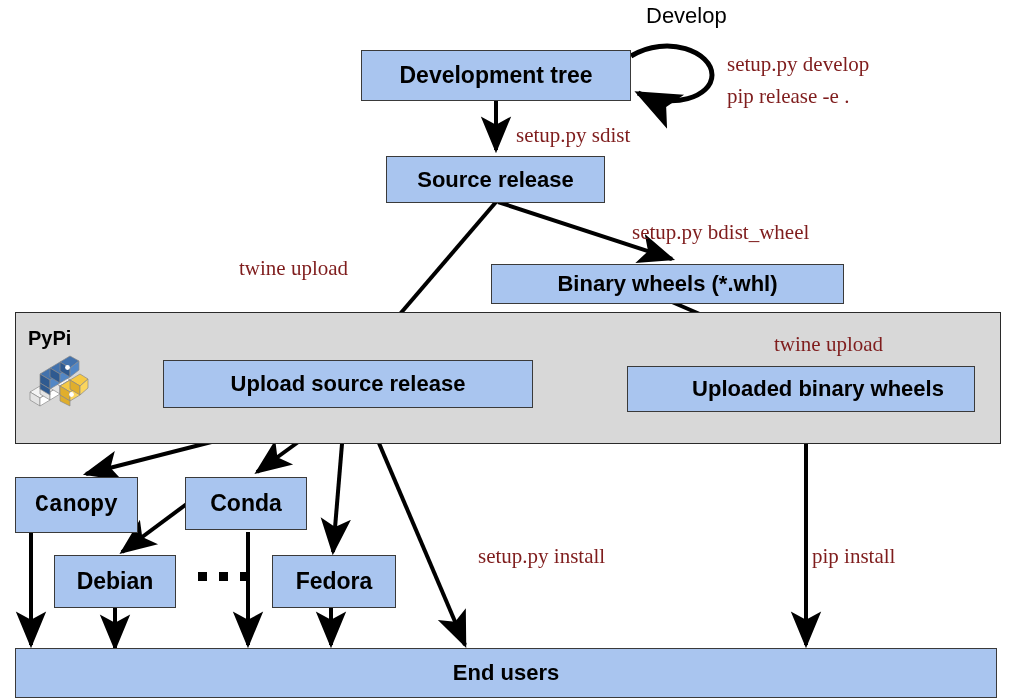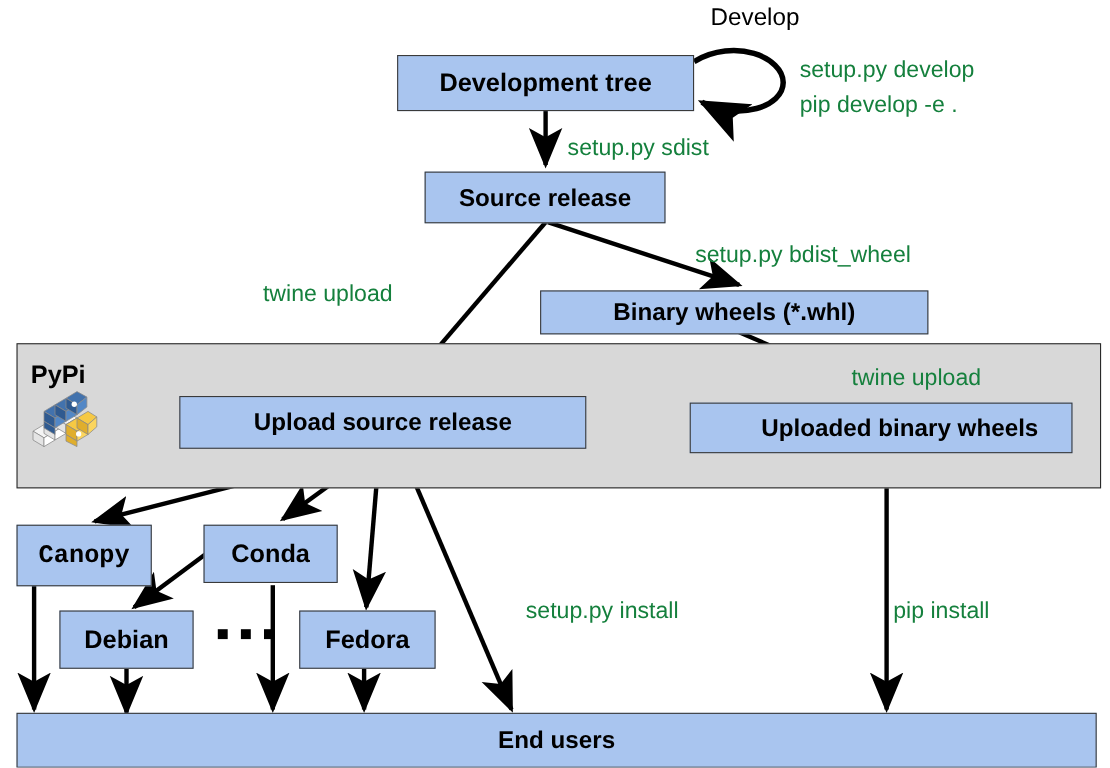--- a/index.html
+++ b/index.html
@@ -49,22 +49,22 @@
   }
   .region-label {
     position: absolute;
     font-family: "Liberation Sans", sans-serif;
     font-weight: bold;
     color: #000000;
     z-index: 2;
   }
   .edge-label {
     position: absolute;
-    font-family: Liberation Sans, sans-serif;
-    color: #15803d;
+    font-family: Liberation Serif, serif;
+    color: #7f1d1d;
     white-space: pre;
     z-index: 4;
   }
   .plain-label {
     position: absolute;
     font-family: "Liberation Sans", sans-serif;
     color: #000000;
     white-space: nowrap;
     z-index: 4;
   }
@@ -86,21 +86,21 @@
     z-index: 2;
   }
 </style>
 </head>
 <body>
 
 <div id="diagram">
 
   <div class="region" style="left:15px; top:312px; width:986px; height:132px;"></div>
 
-  <div class="region-label" style="left:28px; top:327px; font-size:23px;">PyPi</div>
+  <div class="region-label" style="left:28px; top:327px; font-size:20px;">PyPi</div>
 
   <svg id="pypi-logo" width="64" height="56" viewBox="0 0 64 56" style="left:26px; top:354px;">
     <g stroke="#8a8a8a" stroke-width="0.7" stroke-linejoin="round">
 
       <g fill="#f4f4f4">
         <path d="M4,38 L14,32 L24,38 L14,44 Z"></path>
         <path d="M4,38 L14,44 L14,52 L4,46 Z" fill="#e4e4e4"></path>
         <path d="M14,44 L24,38 L24,46 L14,52 Z" fill="#ffffff"></path>
         <path d="M14,32 L24,26 L34,32 L24,38 Z"></path>
         <path d="M14,32 L24,38 L24,46 L14,40 Z" fill="#e4e4e4"></path>
@@ -198,21 +198,21 @@
   <div class="dots" style="left:198px; top:572px;">
     <i></i>
     <i></i>
     <i></i>
   </div>
 
   <div class="plain-label" style="left:646px; top:3px; font-size:22px;">Develop</div>
 
   <div class="edge-label" style="left:727px; top:52px; font-size:21px;">setup.py develop</div>
 
-  <div class="edge-label" style="left:727px; top:84px; font-size:21px;">pip develop -e .</div>
+  <div class="edge-label" style="left:727px; top:84px; font-size:21px;">pip release -e .</div>
 
   <div class="edge-label" style="left:516px; top:123px; font-size:21px;">setup.py sdist</div>
 
   <div class="edge-label" style="left:614px; top:220px; font-size:21px;margin-left:18px;">setup.py bdist_wheel</div>
 
   <div class="edge-label" style="left:239px; top:256px; font-size:21px;">twine upload</div>
 
   <div class="edge-label" style="left:774px; top:332px; font-size:21px;">twine upload</div>
 
   <div class="edge-label" style="left:812px; top:544px; font-size:21px;">pip install</div>

